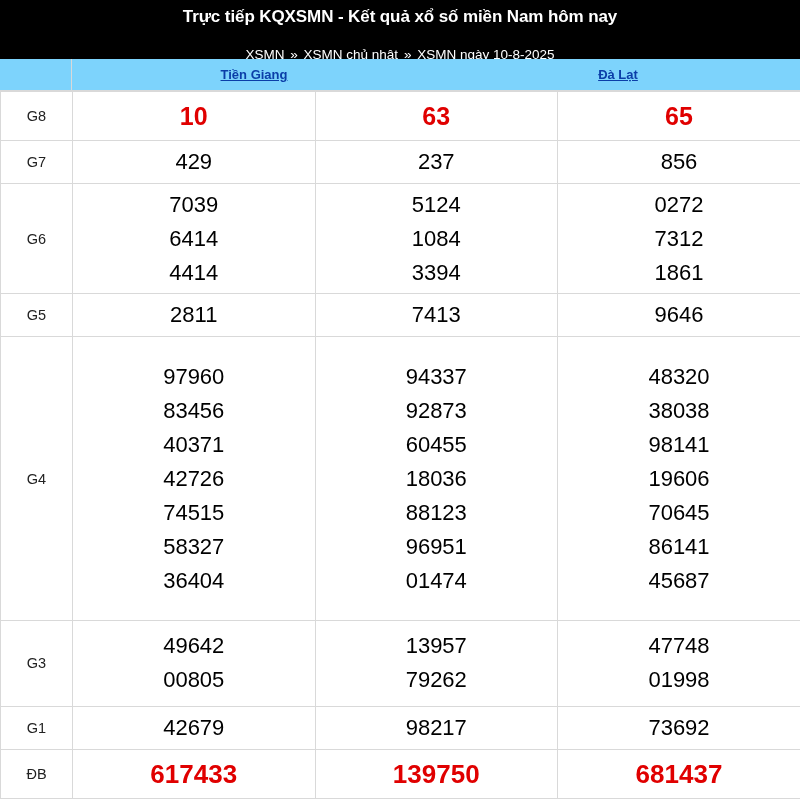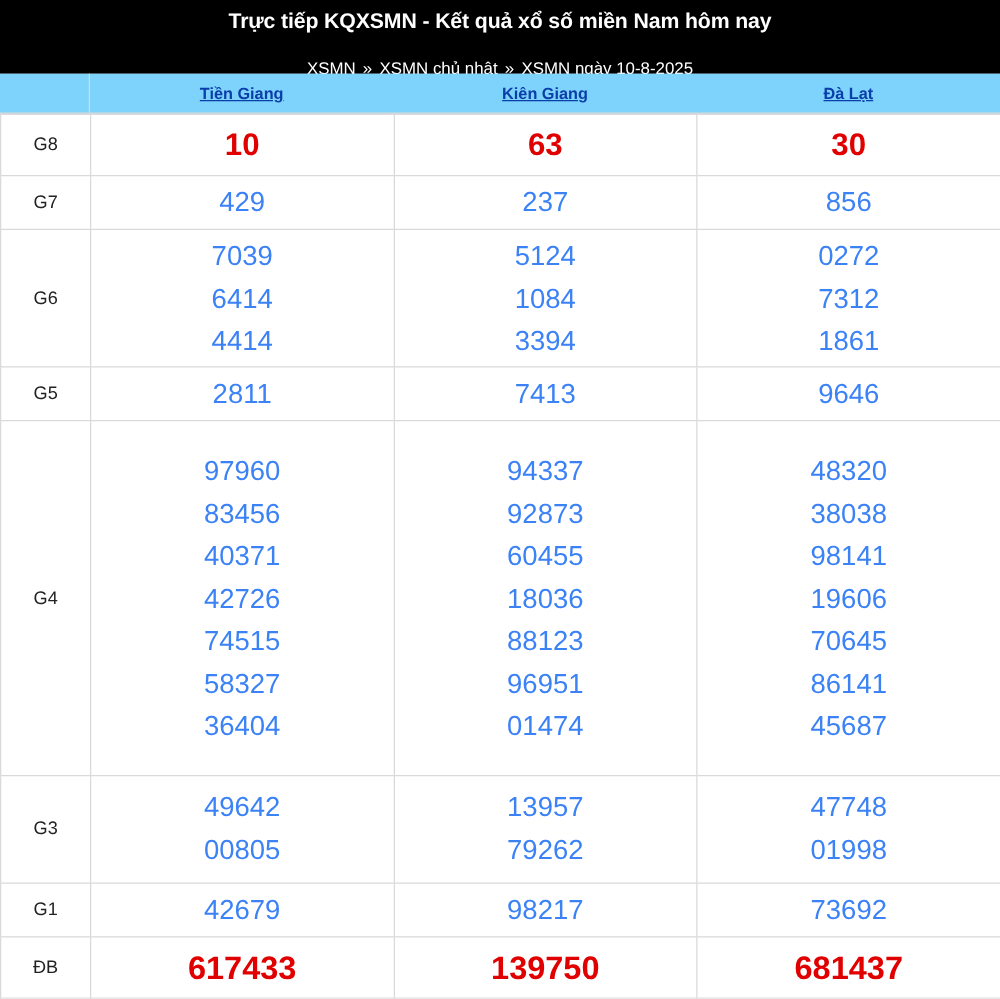--- a/index.html
+++ b/index.html
@@ -98,21 +98,21 @@
     border-left: none;
   }
   td.vals {
     font-size: 0;
     line-height: 0;
   }
   td.vals:last-child { border-right: none; }
 
   .val {
     font-size: 22px;
-    color: #3b82f6;
+    color: #000000;
     line-height: 34px;
     display: block;
     font-weight: normal;
   }
   .row-g8 .val, .row-db .val {
     color: #e00000;
     font-weight: bold;
     font-size: 25px;
     line-height: 38px;
   }
@@ -132,39 +132,36 @@
     <div class="header-title">Trực tiếp KQXSMN - Kết quả xổ số miền Nam hôm nay</div>
     <div class="breadcrumb"><a href="#">XSMN</a> <span class="sep">»</span> <a href="#">XSMN chủ nhật</a> <span class="sep">»</span> <a href="#">XSMN ngày 10-8-2025</a></div>
   </div>
 
   <div class="colhead">
     <div class="prov-spacer"></div>
     <div class="prov">
         <a href="#">Tiền Giang</a>
       </div>
     <div class="prov">
-        <a href="#">Kiên Giang</a>
-      </div>
-    <div class="prov">
         <a href="#">Đà Lạt</a>
       </div>
   </div>
 
   <table class="results">
     <tbody>
         <tr class="row-g8">
           <td class="prize-label">G8</td>
           <td class="vals">
             <span class="val">10</span>
           </td>
           <td class="vals">
             <span class="val">63</span>
           </td>
           <td class="vals">
-            <span class="val">30</span>
+            <span class="val">65</span>
           </td>
         </tr>
         <tr class="row-g7">
           <td class="prize-label">G7</td>
           <td class="vals">
             <span class="val">429</span>
           </td>
           <td class="vals">
             <span class="val">237</span>
           </td>

